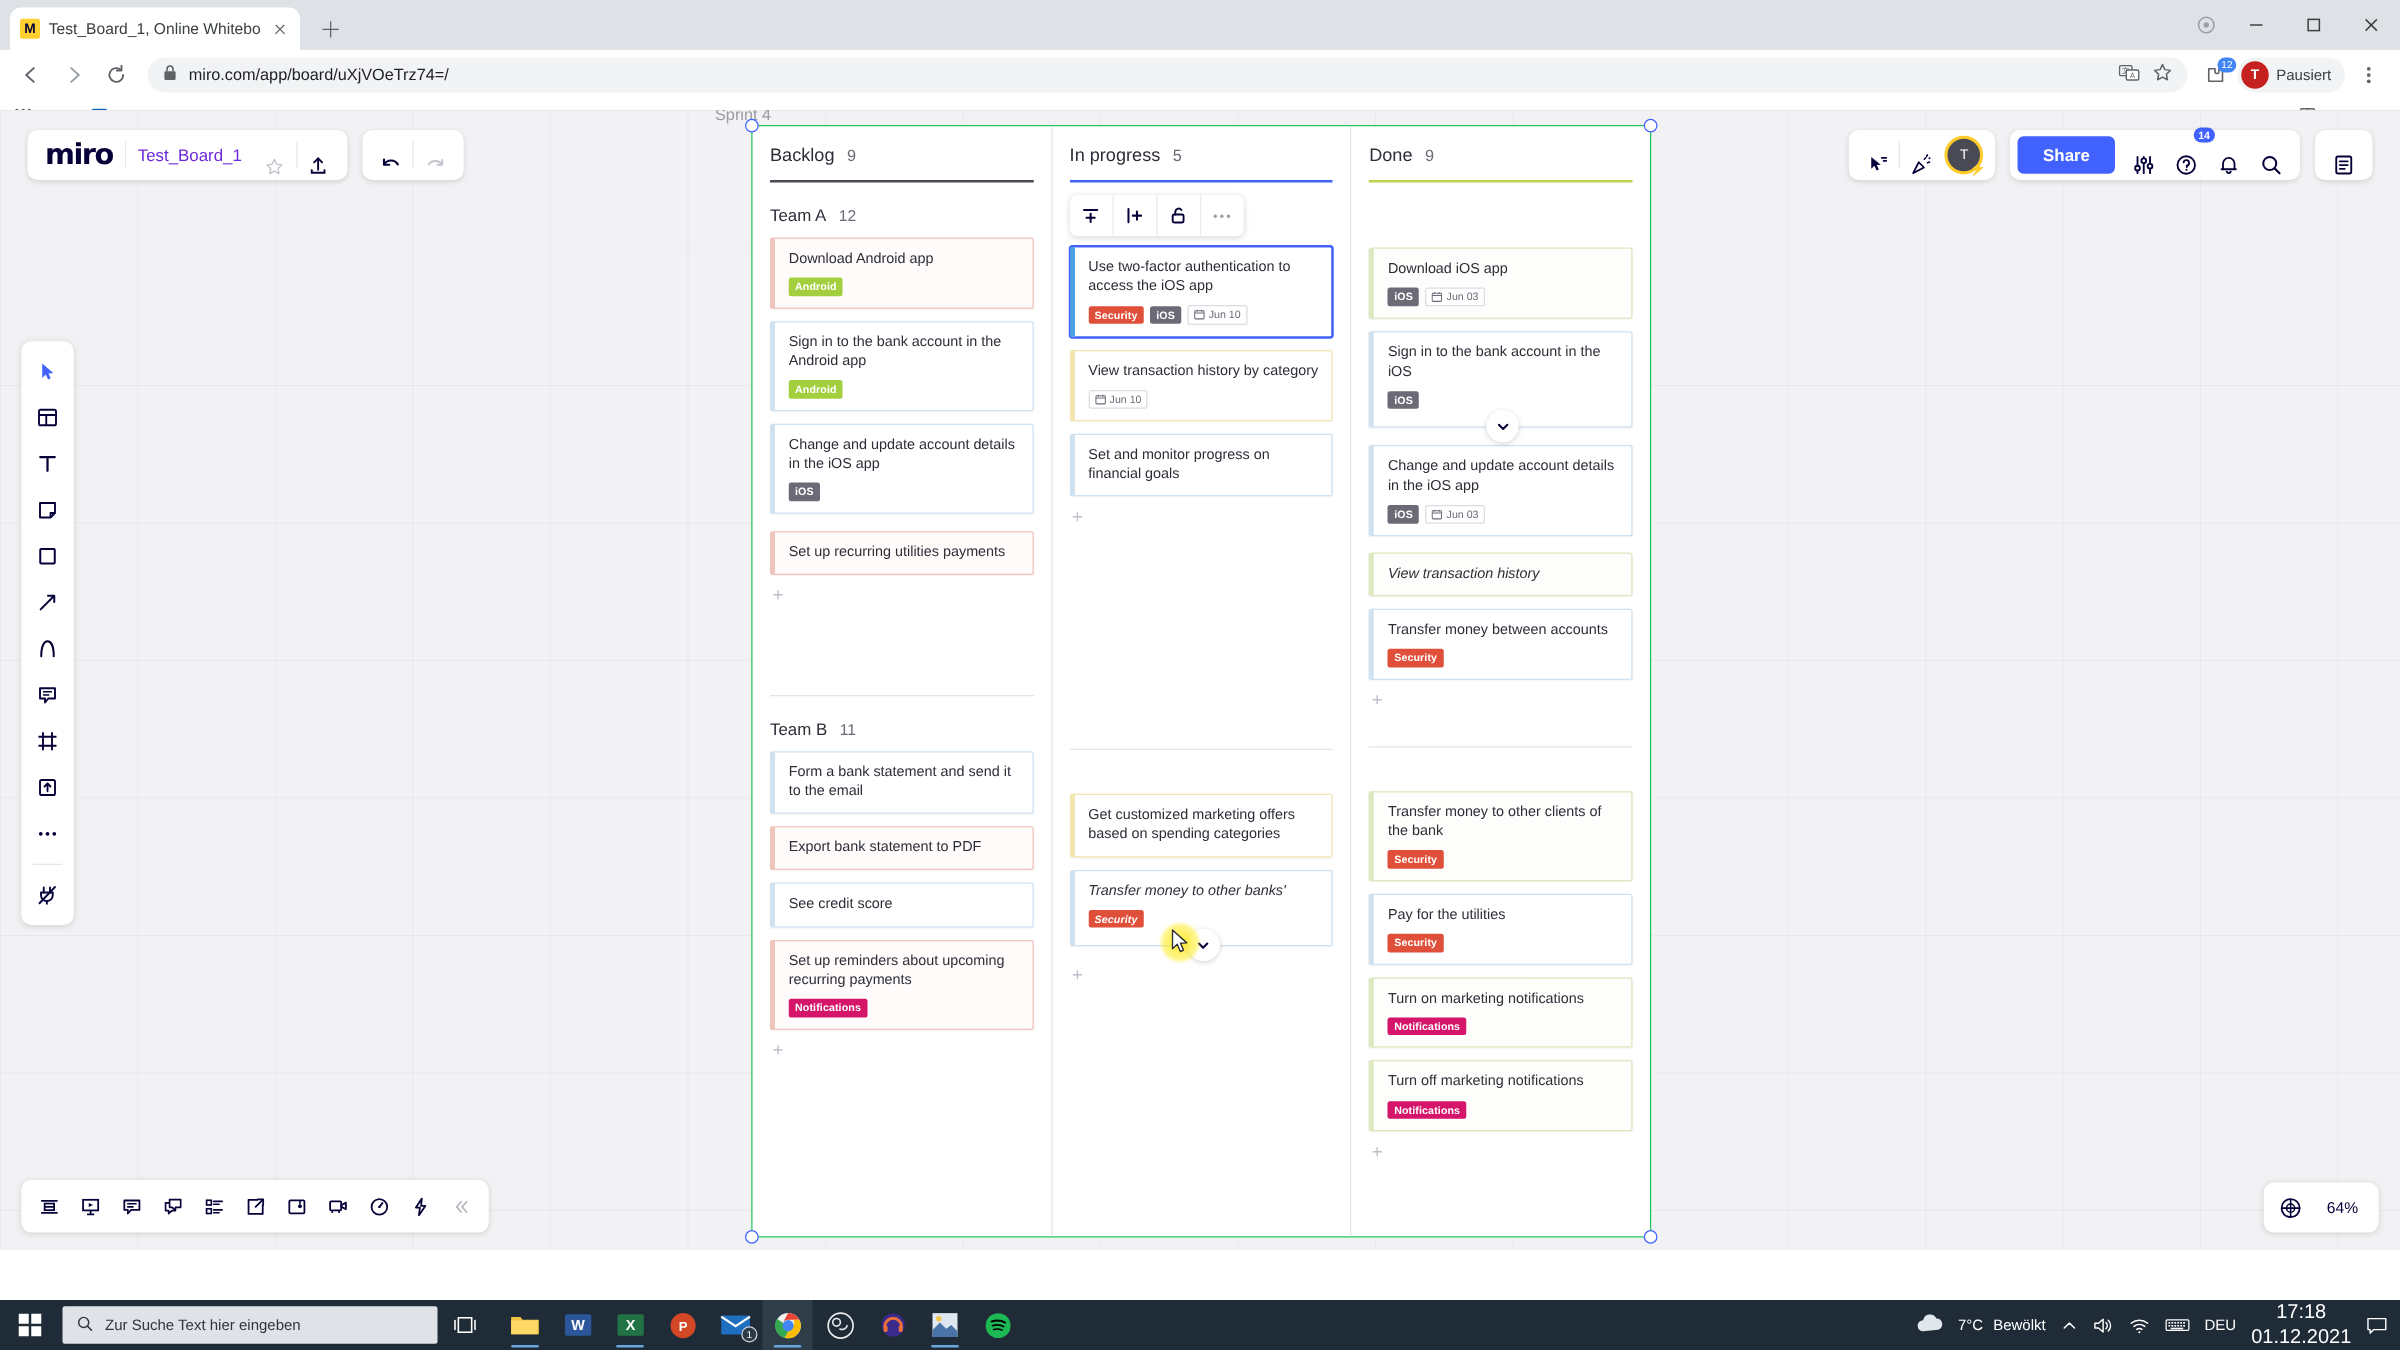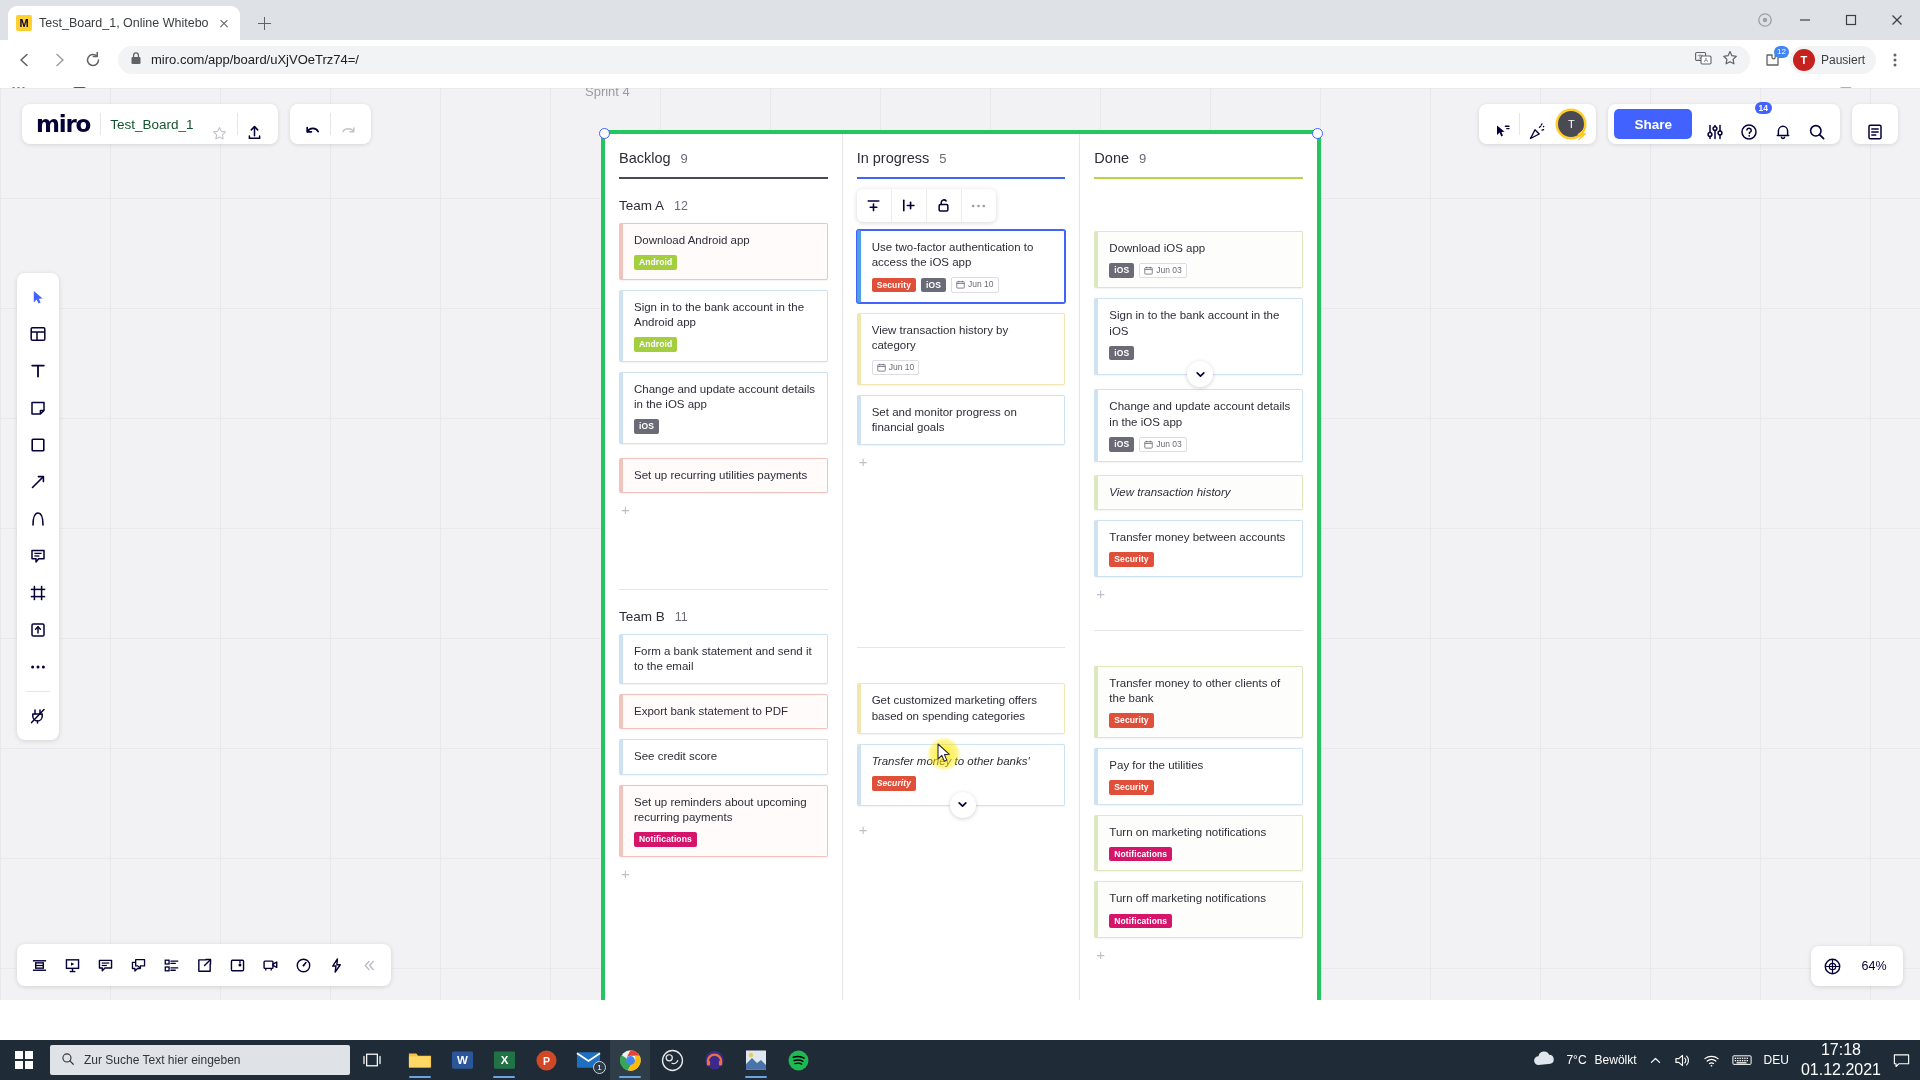--- a/index.html
+++ b/index.html
@@ -116,21 +116,21 @@
   }
   .hdr-group {
     background:#fff; border-radius:8px; box-shadow:0 1px 4px rgba(0,0,0,.12);
     display:flex; align-items:center; height:40px; padding: 0 6px;
   }
   .miro-logo {
     font-size:23px; font-weight:800; letter-spacing:-1.2px; color:#050038; padding: 0 10px 0 8px;
     font-family:"DejaVu Sans", sans-serif;
   }
   .vsep { width:1px; height:22px; background:#e6e6ea; }
-  .board-name { font-size:13.5px; color:#14532d; padding: 0 9px; white-space:nowrap; }
+  .board-name { font-size:13.5px; color:#6d28d9; padding: 0 9px; white-space:nowrap; }
   .hdr-icon { width:34px; height:34px; display:flex; align-items:flex-end; justify-content:center; cursor:pointer; color:#050038;}
   .hdr-icon.dim { color:#c4c4cd; }
 
   .miro-header-right {
     position:absolute; right:22px; top:16px; display:flex; align-items:center; gap:12px; z-index:40;
   }
   .share-btn {
     background:#4262ff; color:#fff; font-size:13.5px; font-weight:bold; border:none;
     height:30px; padding: 0 20px; border-radius:5px; cursor:pointer;
     font-family:"Liberation Sans", sans-serif;
@@ -172,25 +172,25 @@
   
   .zoom-ctrl {
     position:absolute; right:17px; bottom:14px; height:40px;
     background:#fff; border-radius:8px; box-shadow:0 1px 5px rgba(0,0,0,.13);
     display:flex; align-items:center; padding: 0 6px; gap:4px; z-index:30;
   }
   .zoom-val { font-size:12.5px; color:#050038; padding: 0 10px; min-width:46px; text-align:center; }
 
   
   .frame-label {
-    position:absolute; left:585px; top:-4px; font-size:13px; color:#9b9ba5;
+    position:absolute; left:572px; top:-4px; font-size:13px; color:#9b9ba5;
   }
   .kanban-frame {
     position:absolute; left:601px; top:12px; width:720px; height:890px;
-    background:#fff; border:4px solid #22c55e; z-index:10;margin-top:30px;
+    background:#fff; border:1px solid #22c55e; z-index:10;
   }
   .frame-handle {
     position:absolute; width:11px; height:11px; border-radius:50%;
     background:#fff; border:1.5px solid #4262ff;
   }
   .fh-tl { left:-6px; top:-6px; } .fh-tr { right:-6px; top:-6px; }
   .fh-bl { left:-6px; bottom:-6px; } .fh-br { right:-6px; bottom:-6px; }
 
   .columns { display:flex; height:100%; }
   .col { flex: 1 1 0; padding: 16px 14px 0 14px; position:relative; }

